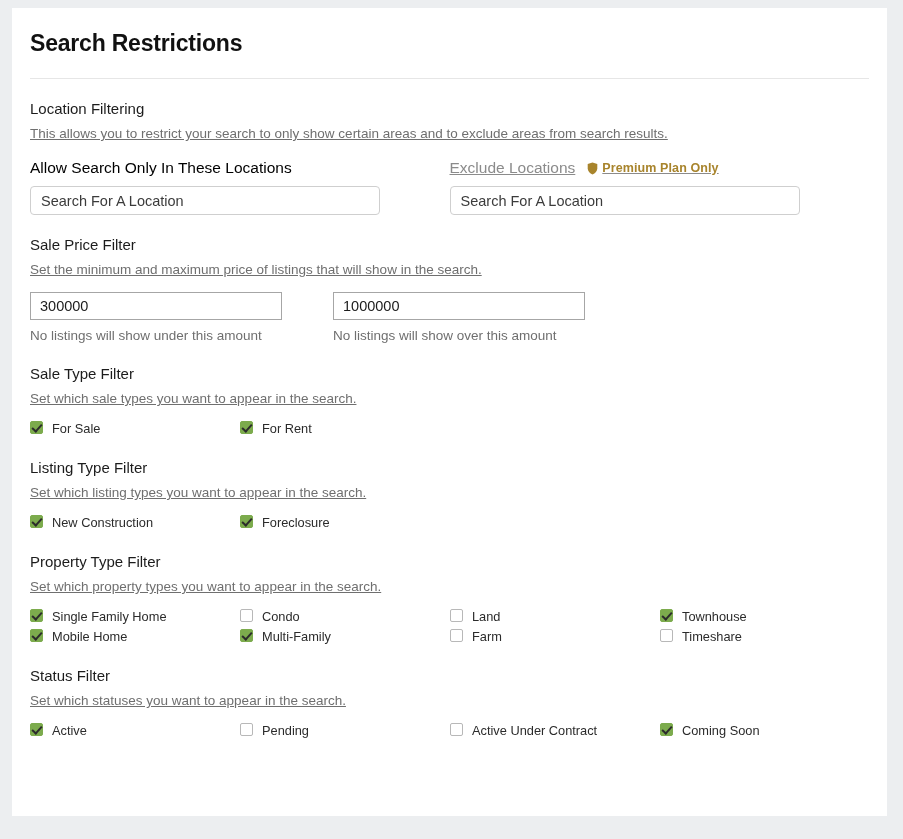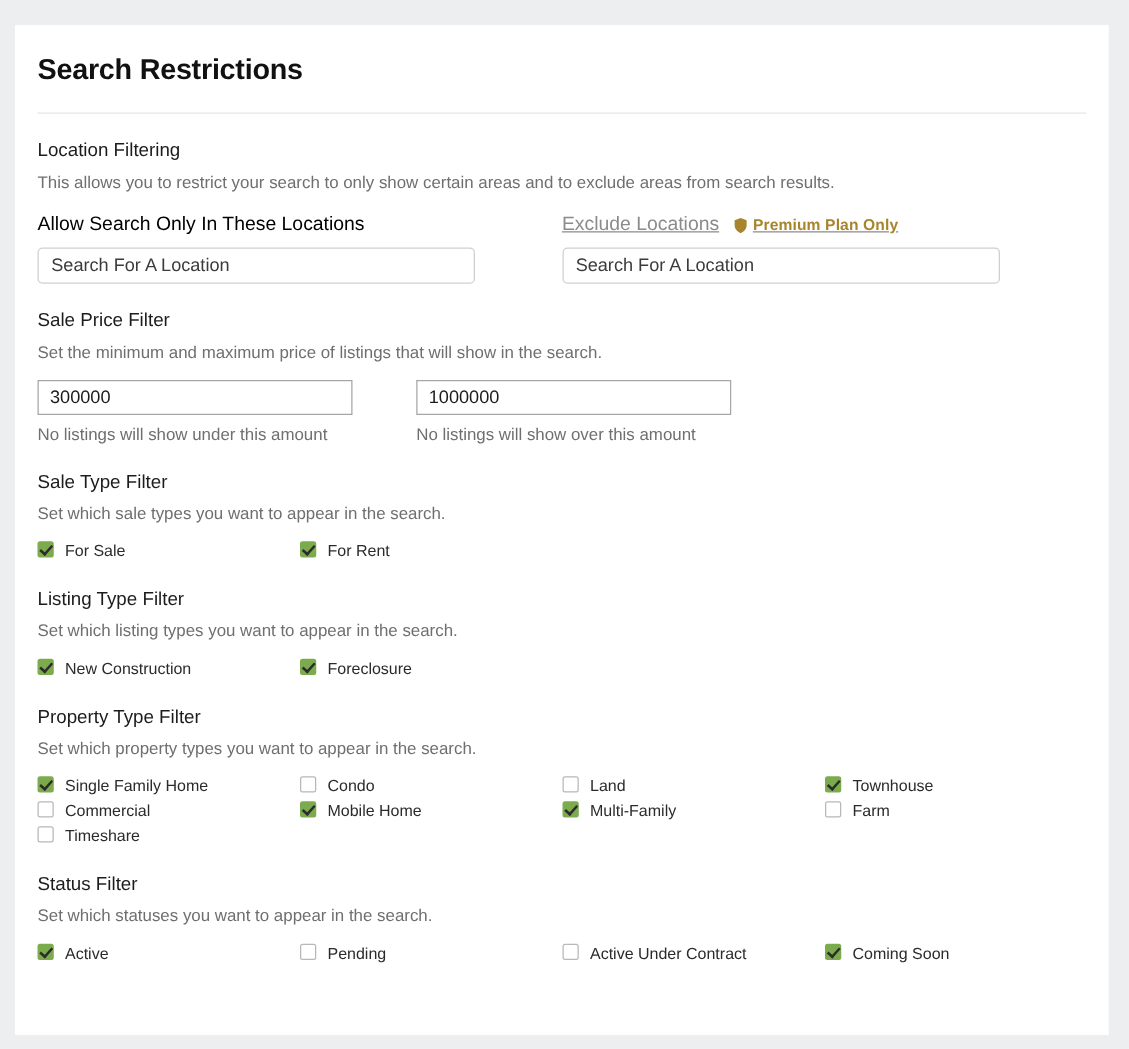--- a/index.html
+++ b/index.html
@@ -8,21 +8,21 @@
     padding: 0;
     width: 903px;
     height: 839px;
     background: #eceef0;
     font-family: "Liberation Sans", sans-serif;
     -webkit-font-smoothing: antialiased;
   }
   #card {
     position: absolute;
     left: 12px;
-    top: 20px;
+    top: 8px;
     width: 875px;
     height: 808px;
     background: #ffffff;
     overflow: hidden;
   }
   .inner {
     padding: 0 18px 0 18px;
   }
   #page-title {
     font-size: 23px;
@@ -43,20 +43,21 @@
     color: #1c1c1c;
     font-weight: 400;
     line-height: 18px;
     margin: 0;
   }
   .section-desc {
     font-size: 13.5px;
     color: #6f6f6f;
     line-height: 17px;
     margin: 7px 0 0 0;
+    text-decoration: underline;
   }
   
   .loc-row {
     display: flex;
     margin-top: 17px;
   }
   .loc-col { width: 420px; }
   .loc-col.second { margin-left: 0px; }
   .loc-label {
     font-size: 15.5px;
@@ -252,24 +253,20 @@
           </div>
           <div class="cb-item">
             <span class="cb-box unchecked"></span>
             <span class="cb-label">Land</span>
           </div>
           <div class="cb-item">
             <span class="cb-box checked"></span>
             <span class="cb-label">Townhouse</span>
           </div>
           <div class="cb-item">
-            <span class="cb-box unchecked"></span>
-            <span class="cb-label">Commercial</span>
-          </div>
-          <div class="cb-item">
             <span class="cb-box checked"></span>
             <span class="cb-label">Mobile Home</span>
           </div>
           <div class="cb-item">
             <span class="cb-box checked"></span>
             <span class="cb-label">Multi-Family</span>
           </div>
           <div class="cb-item">
             <span class="cb-box unchecked"></span>
             <span class="cb-label">Farm</span>

